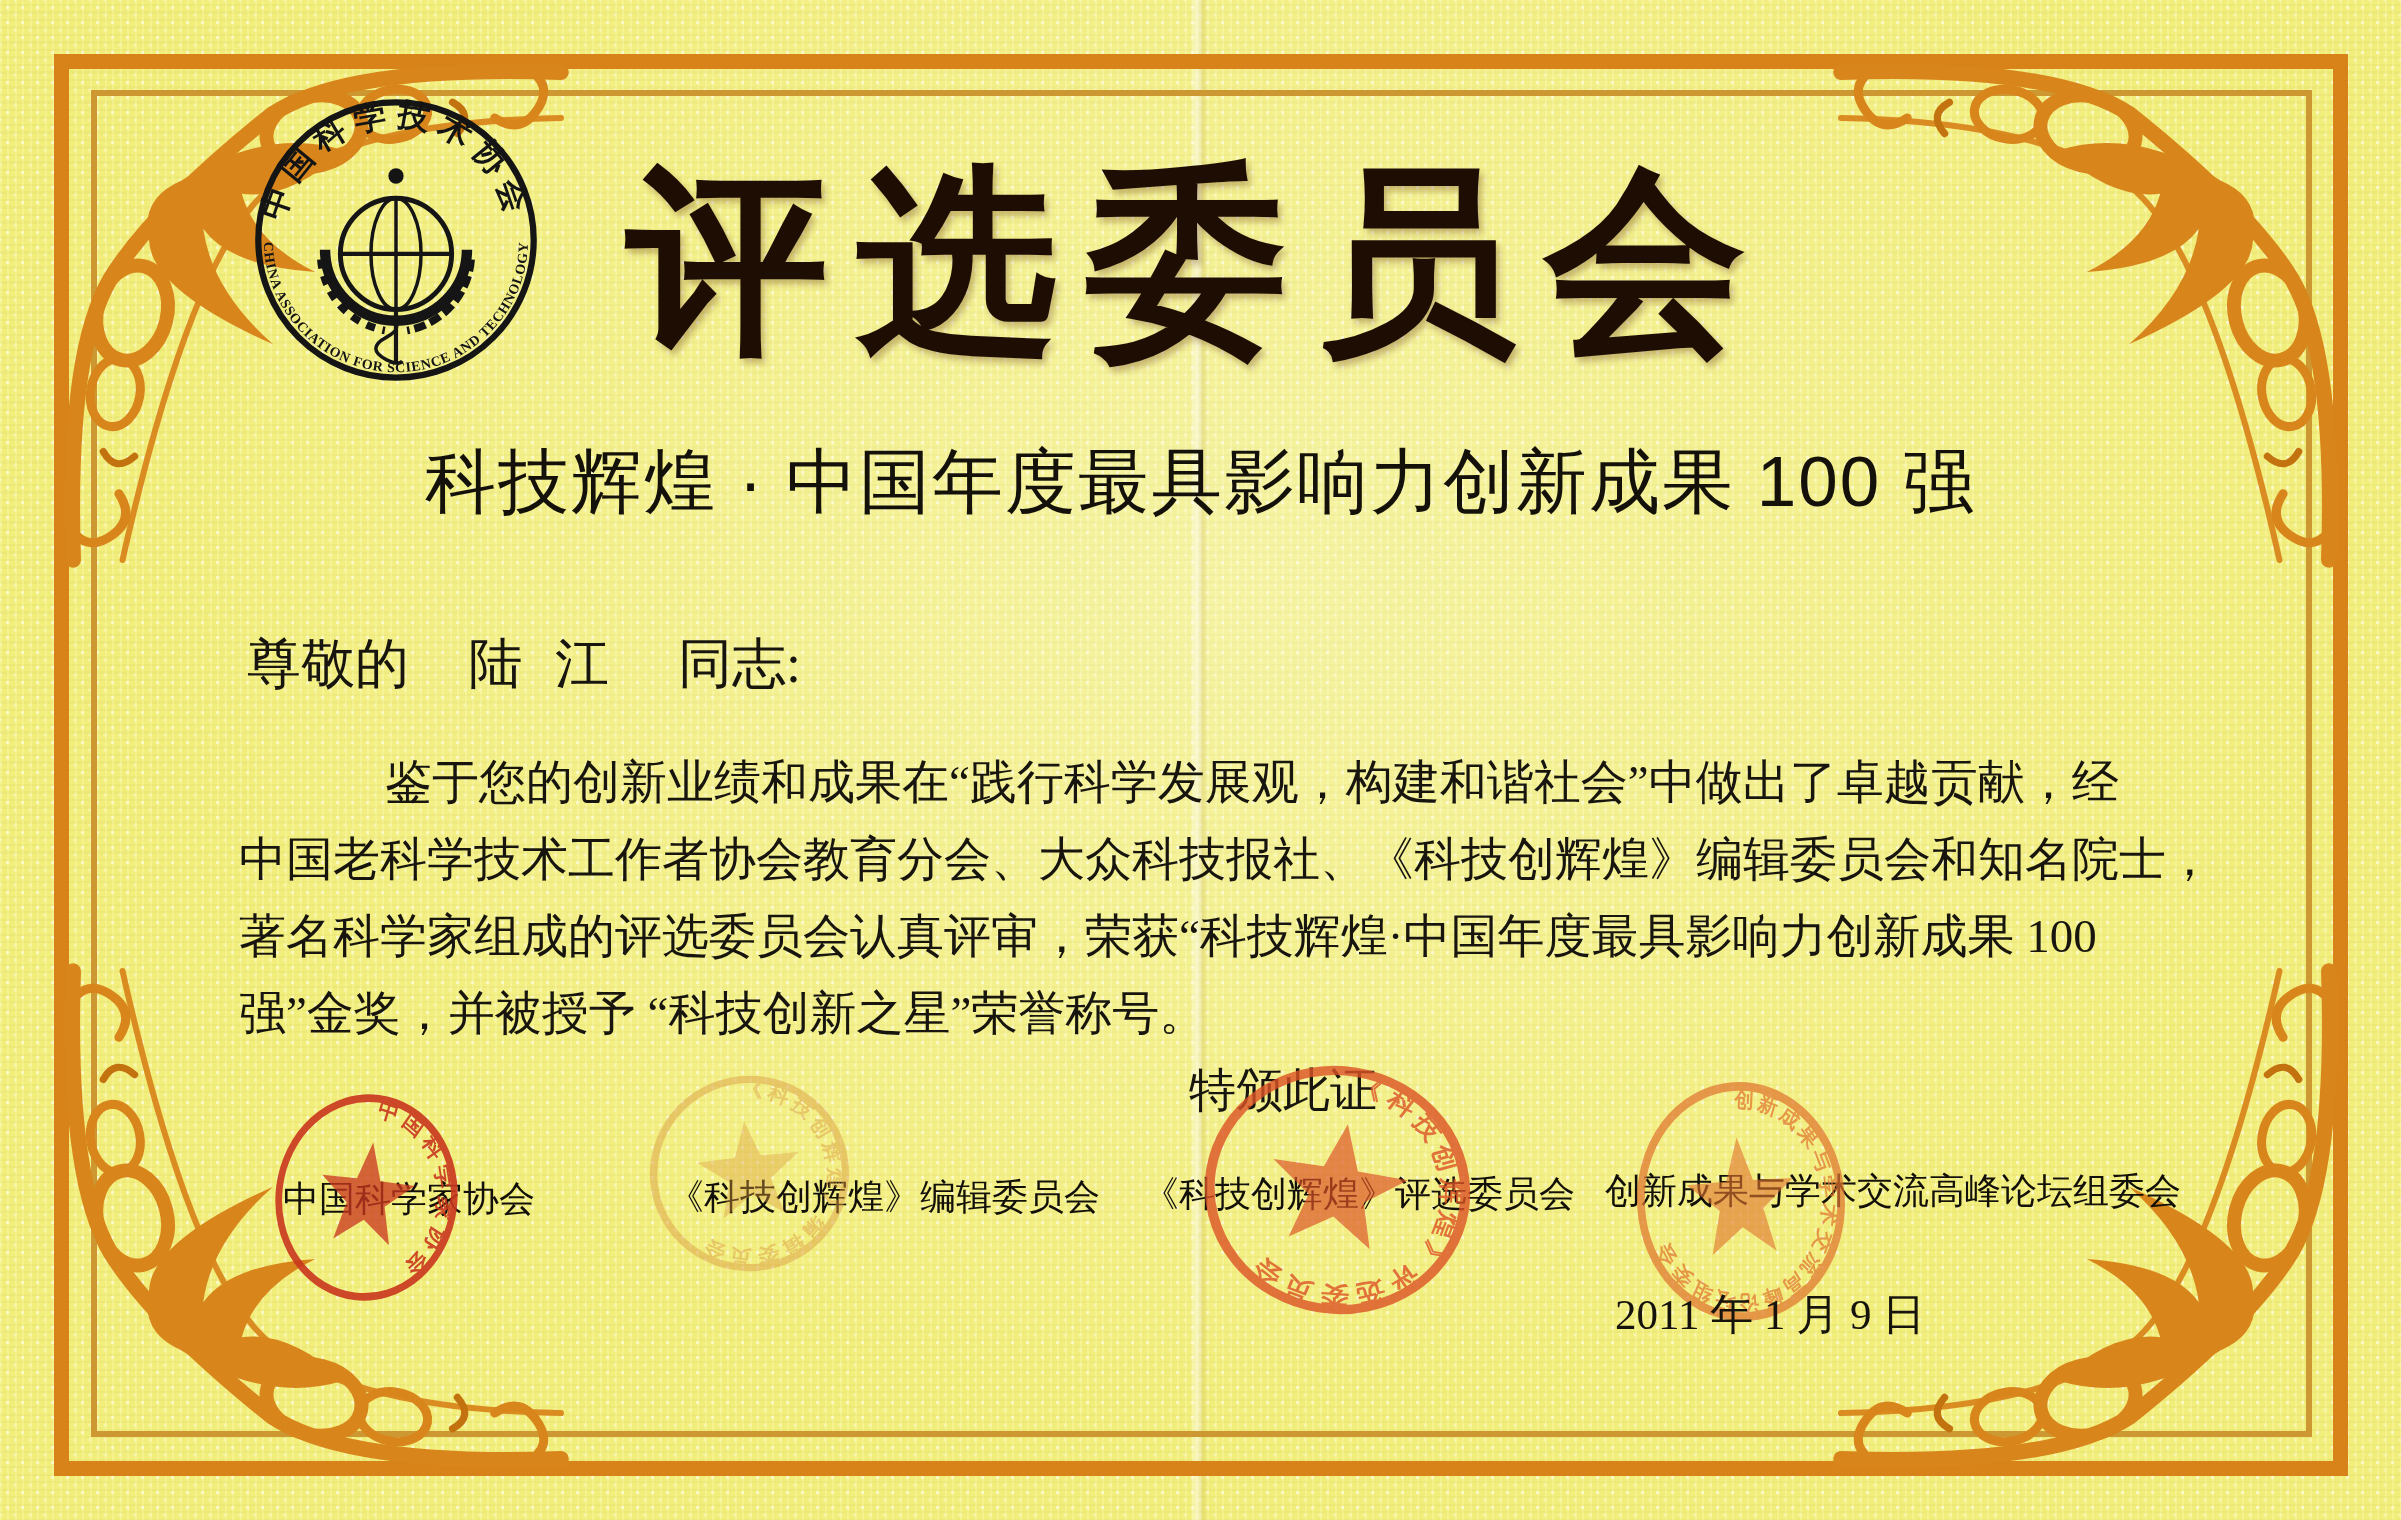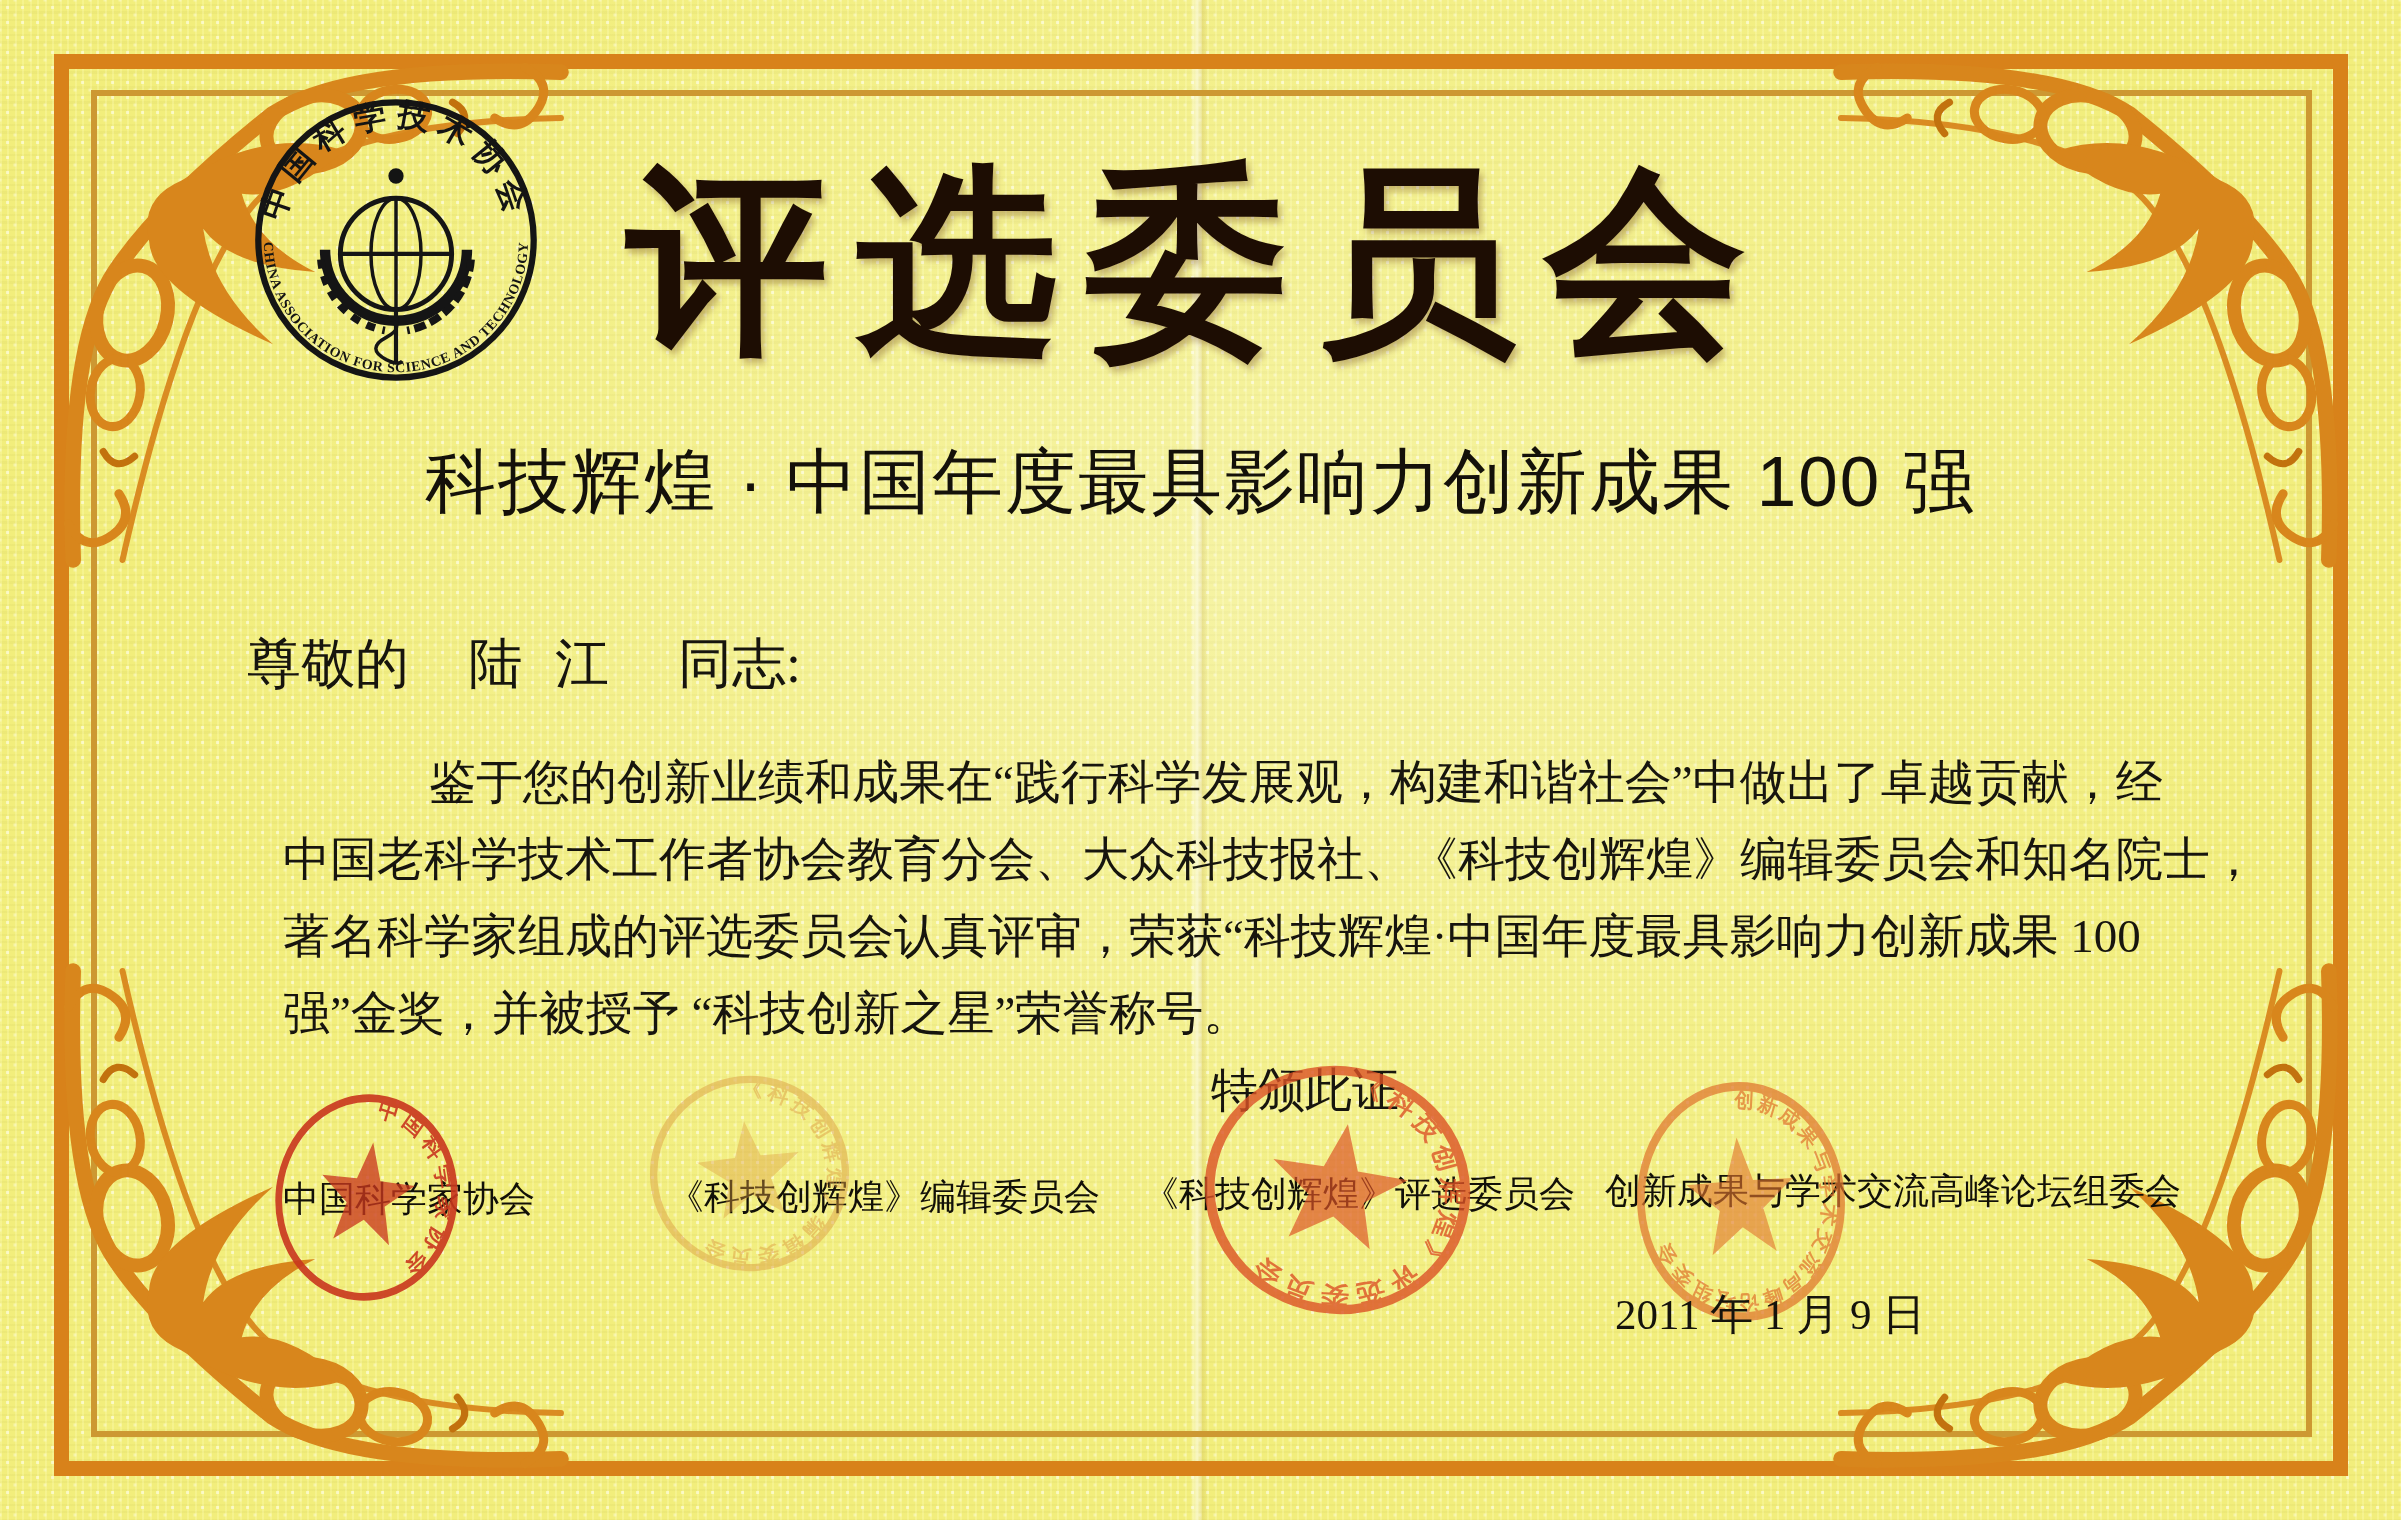--- a/index.html
+++ b/index.html
@@ -57,21 +57,21 @@
   }
   .salutation{
     position:absolute;left:247px;top:628px;
     font-size:54px;color:#17150e;white-space:nowrap;
   }
   .salutation .recipient{margin:0 46px;letter-spacing:9.5px;}
   .bodytext{
     position:absolute;left:239px;top:744px;
     font-size:47px;line-height:77px;color:#17150e;
   }
-  .body-line{white-space:nowrap;margin-left:44px;}
+  .body-line{white-space:nowrap;}
   .body-line.first{padding-left:146px;}
   .closing{margin-left:114px;margin-top:0;text-align:center;}
 
   .org{
     position:absolute;font-size:36px;color:#121008;white-space:nowrap;
     font-family:"Liberation Serif","DejaVu Serif",serif;
   }
   .org1{left:283px;top:1175px;}
   .org2{left:668px;top:1173px;}
   .org3{left:1143px;top:1170px;}

